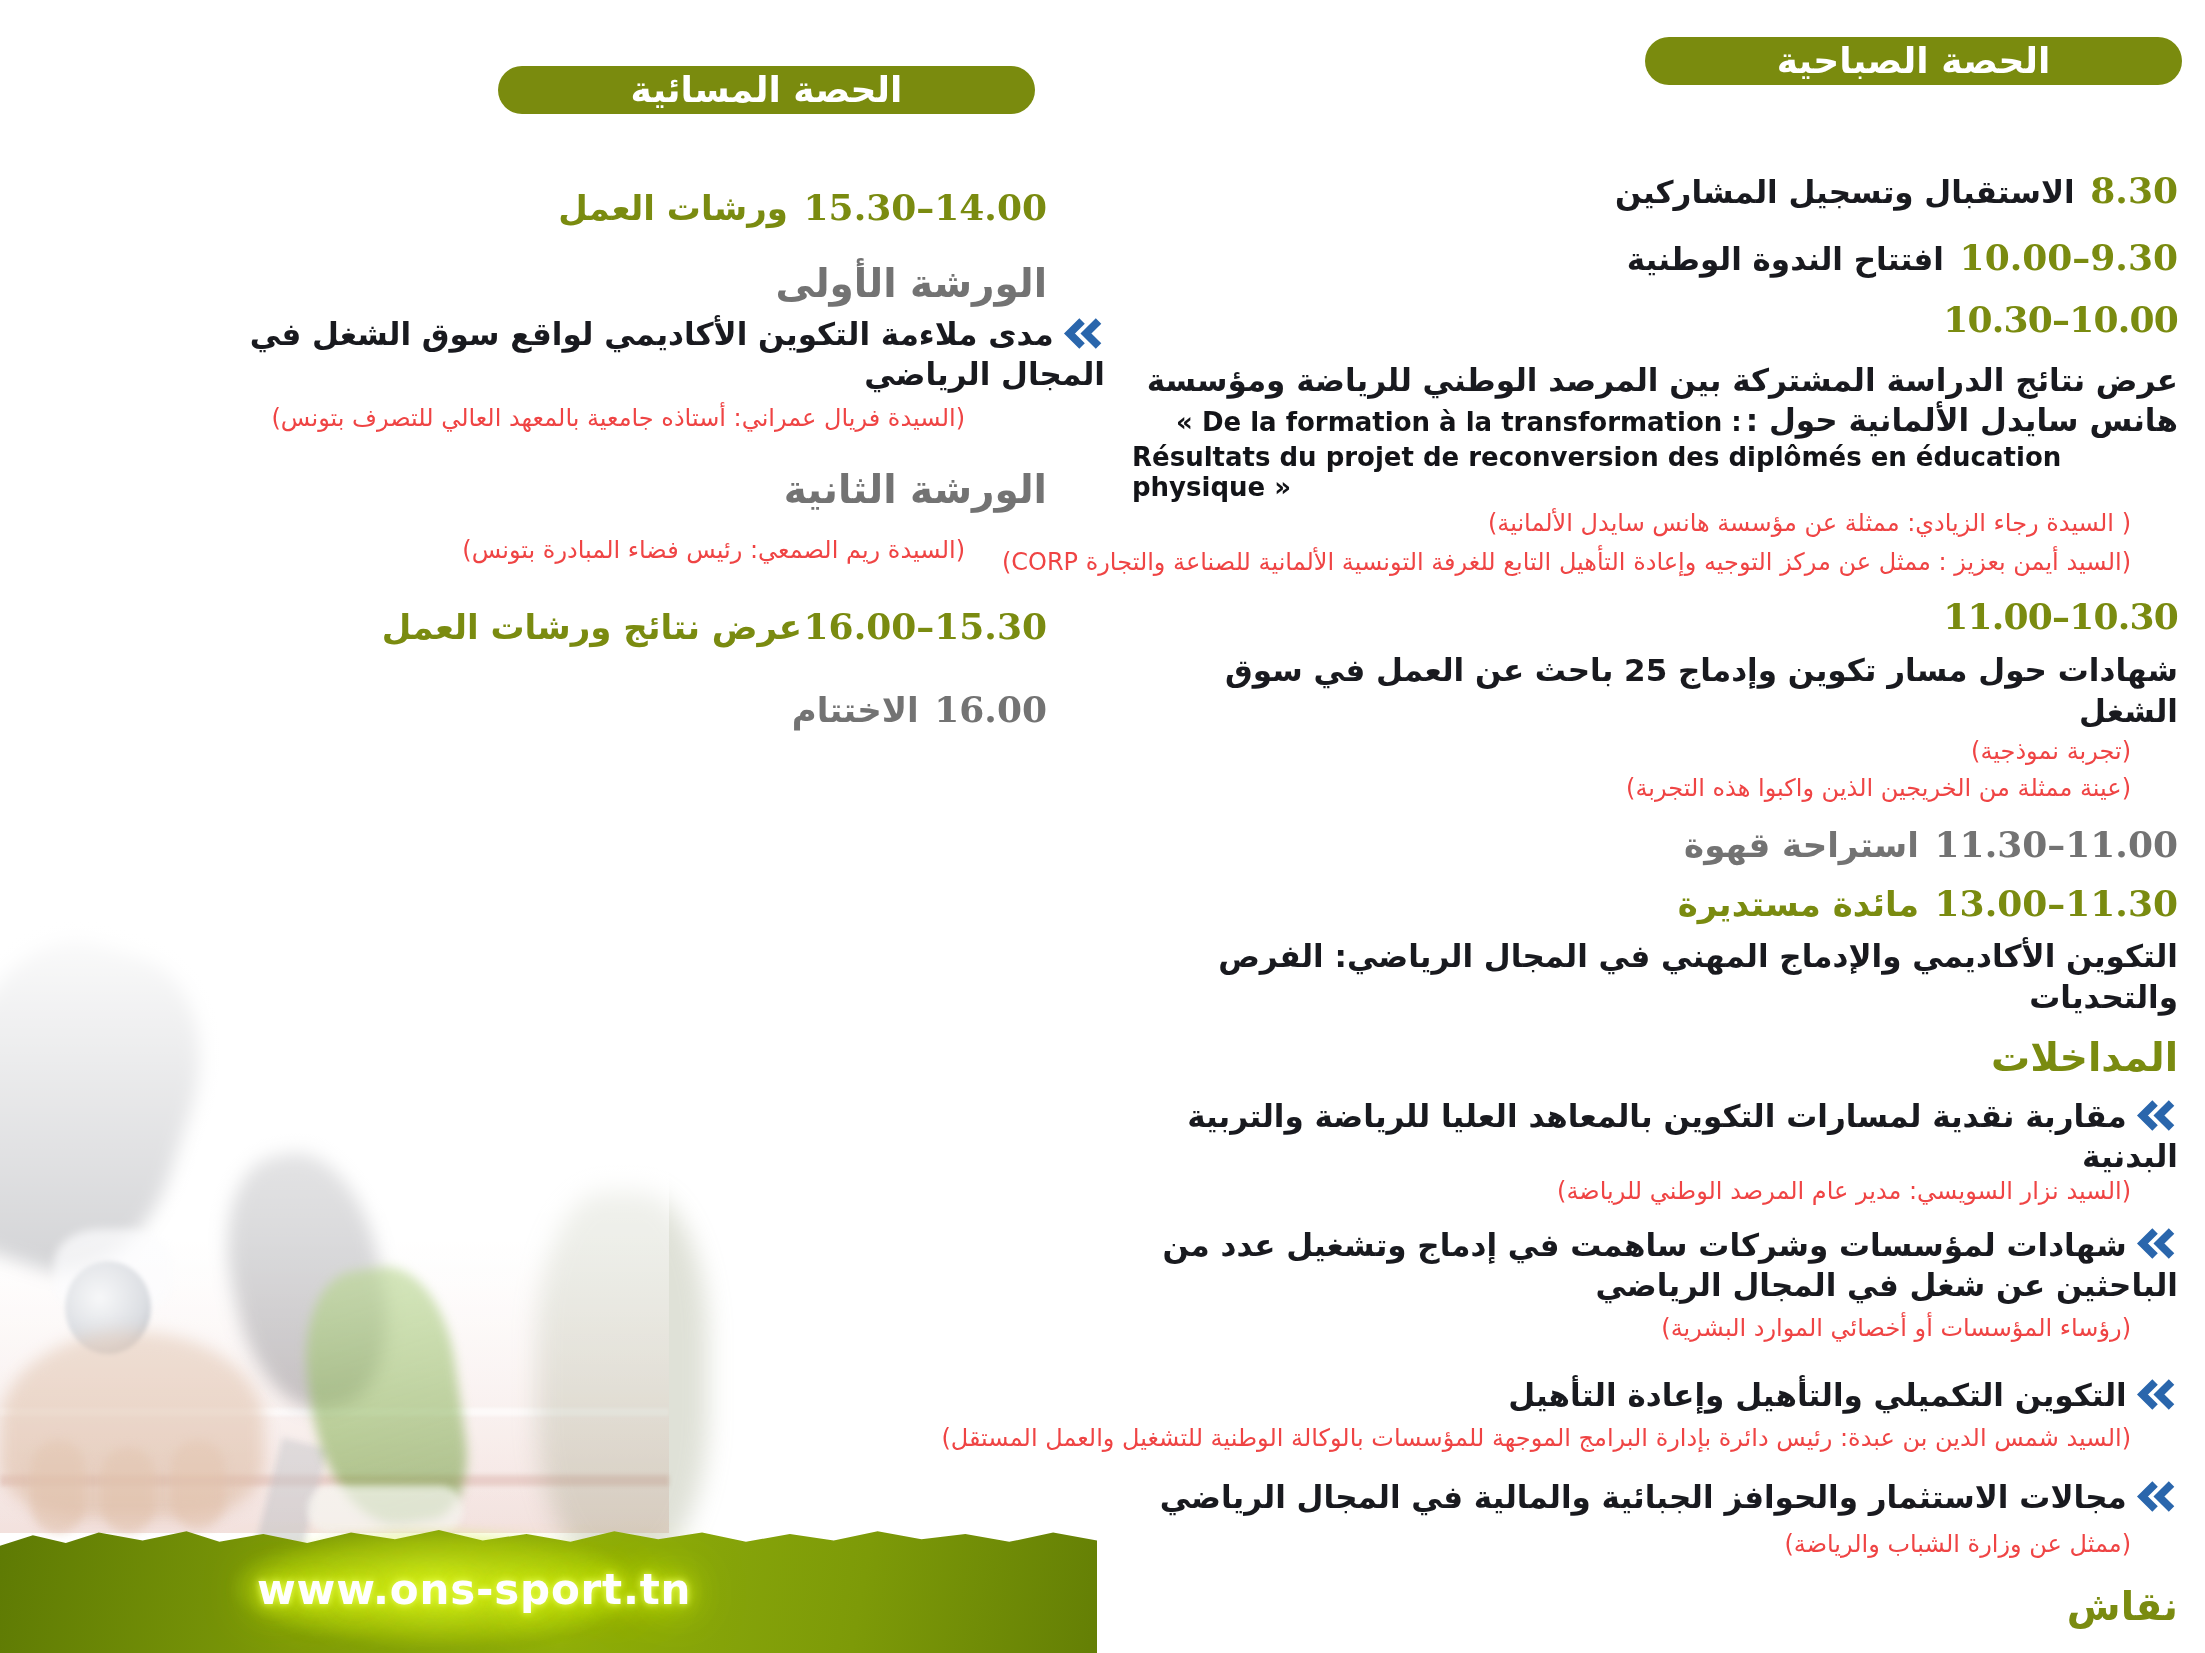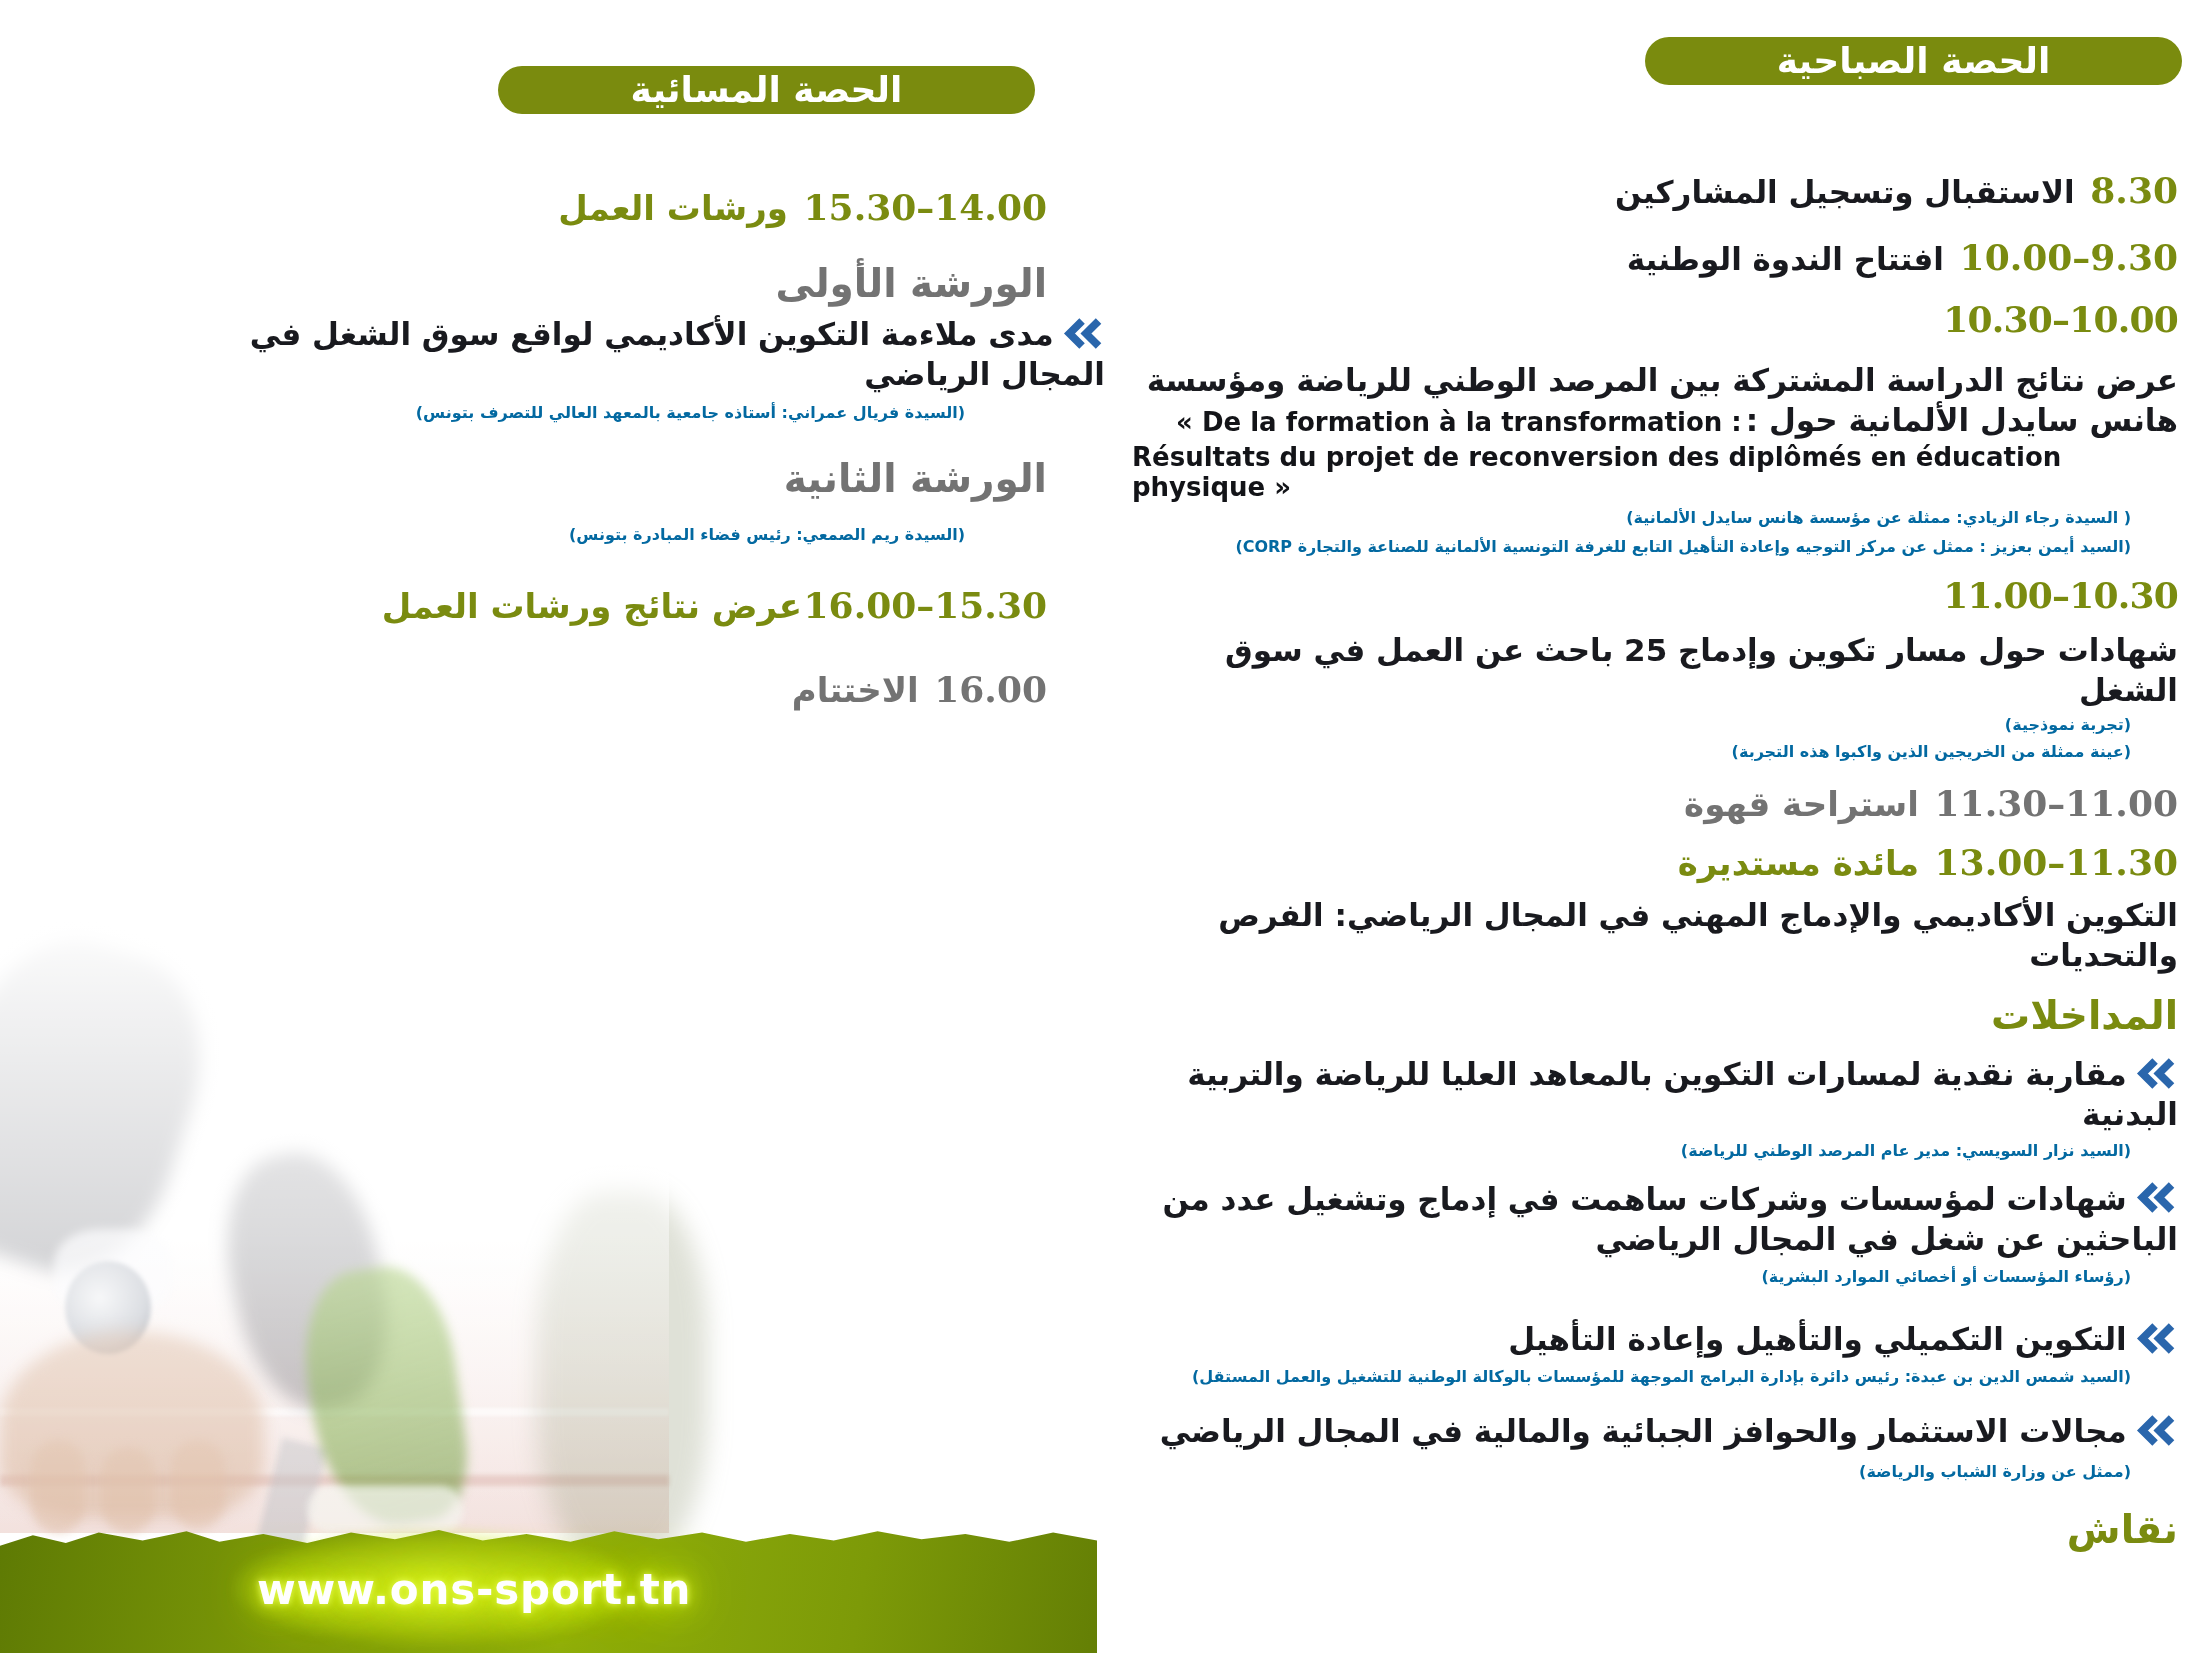--- a/index.html
+++ b/index.html
@@ -20,21 +20,21 @@
   .txt{font-size:31px;font-weight:700;color:#191a1f;}
   .t{
     font-family:"DejaVu Serif","Liberation Serif",serif;
     font-size:36px;font-weight:700;letter-spacing:-0.8px;margin-left:15.6px;
   }
   .tight .t{margin-left:1.6px;}
   .olive{color:#7a8b10;}
   .blue{color:#737373;}
   .head{font-size:39px;font-weight:800;letter-spacing:-0.8px;}
   .dec{font-size:34px;font-weight:800;letter-spacing:-0.8px;}
-  .note{font-size:16px;font-weight:700;color:#0369a1;white-space:nowrap;}
+  .note{font-size:24px;font-weight:400;color:#ef4444;white-space:nowrap;}
   #morning-col .note{padding-left:0;padding-right:47px;}
   #evening-col .note{padding-right:140px;}
   #evening-col .pad{padding-right:58px;}
   .fr{font-size:26px;font-weight:700;color:#131418;}
   .fr-line{direction:ltr;font-size:26px;font-weight:700;color:#131418;}
   .chev{width:42px;height:31px;vertical-align:-3.9px;margin-left:9.3px;}
   .chev path{stroke:#2a66ac;stroke-width:8;fill:none;stroke-linejoin:miter;}
 
   
   #photo{position:absolute;left:0;top:895px;width:669px;height:638px;pointer-events:none;}
@@ -208,21 +208,21 @@
   <div class="row" style="margin-top:15.6px">
     <span class="head olive">المداخلات</span>
   </div>
 
   <div class="row" style="margin-top:12.4px">
     <svg class="chev" viewBox="0 0 40 32">
         <path d="M18 3 L5 16 L18 29"></path>
         <path d="M35 3 L22 16 L35 29"></path>
       </svg><span class="txt">مقاربة نقدية لمسارات التكوين بالمعاهد العليا للرياضة والتربية البدنية</span>
   </div>
-  <div class="row" style="margin-top:6px">
+  <div class="row" style="margin-top:0">
     <span class="note">(السيد نزار السويسي: مدير عام المرصد الوطني للرياضة)</span>
   </div>
 
   <div class="row" style="margin-top:17px">
     <svg class="chev" viewBox="0 0 40 32">
         <path d="M18 3 L5 16 L18 29"></path>
         <path d="M35 3 L22 16 L35 29"></path>
       </svg><span class="txt">شهادات لمؤسسات وشركات ساهمت في إدماج وتشغيل عدد من الباحثين عن شغل في المجال الرياضي</span>
   </div>
   <div class="row" style="margin-top:7.8px">

